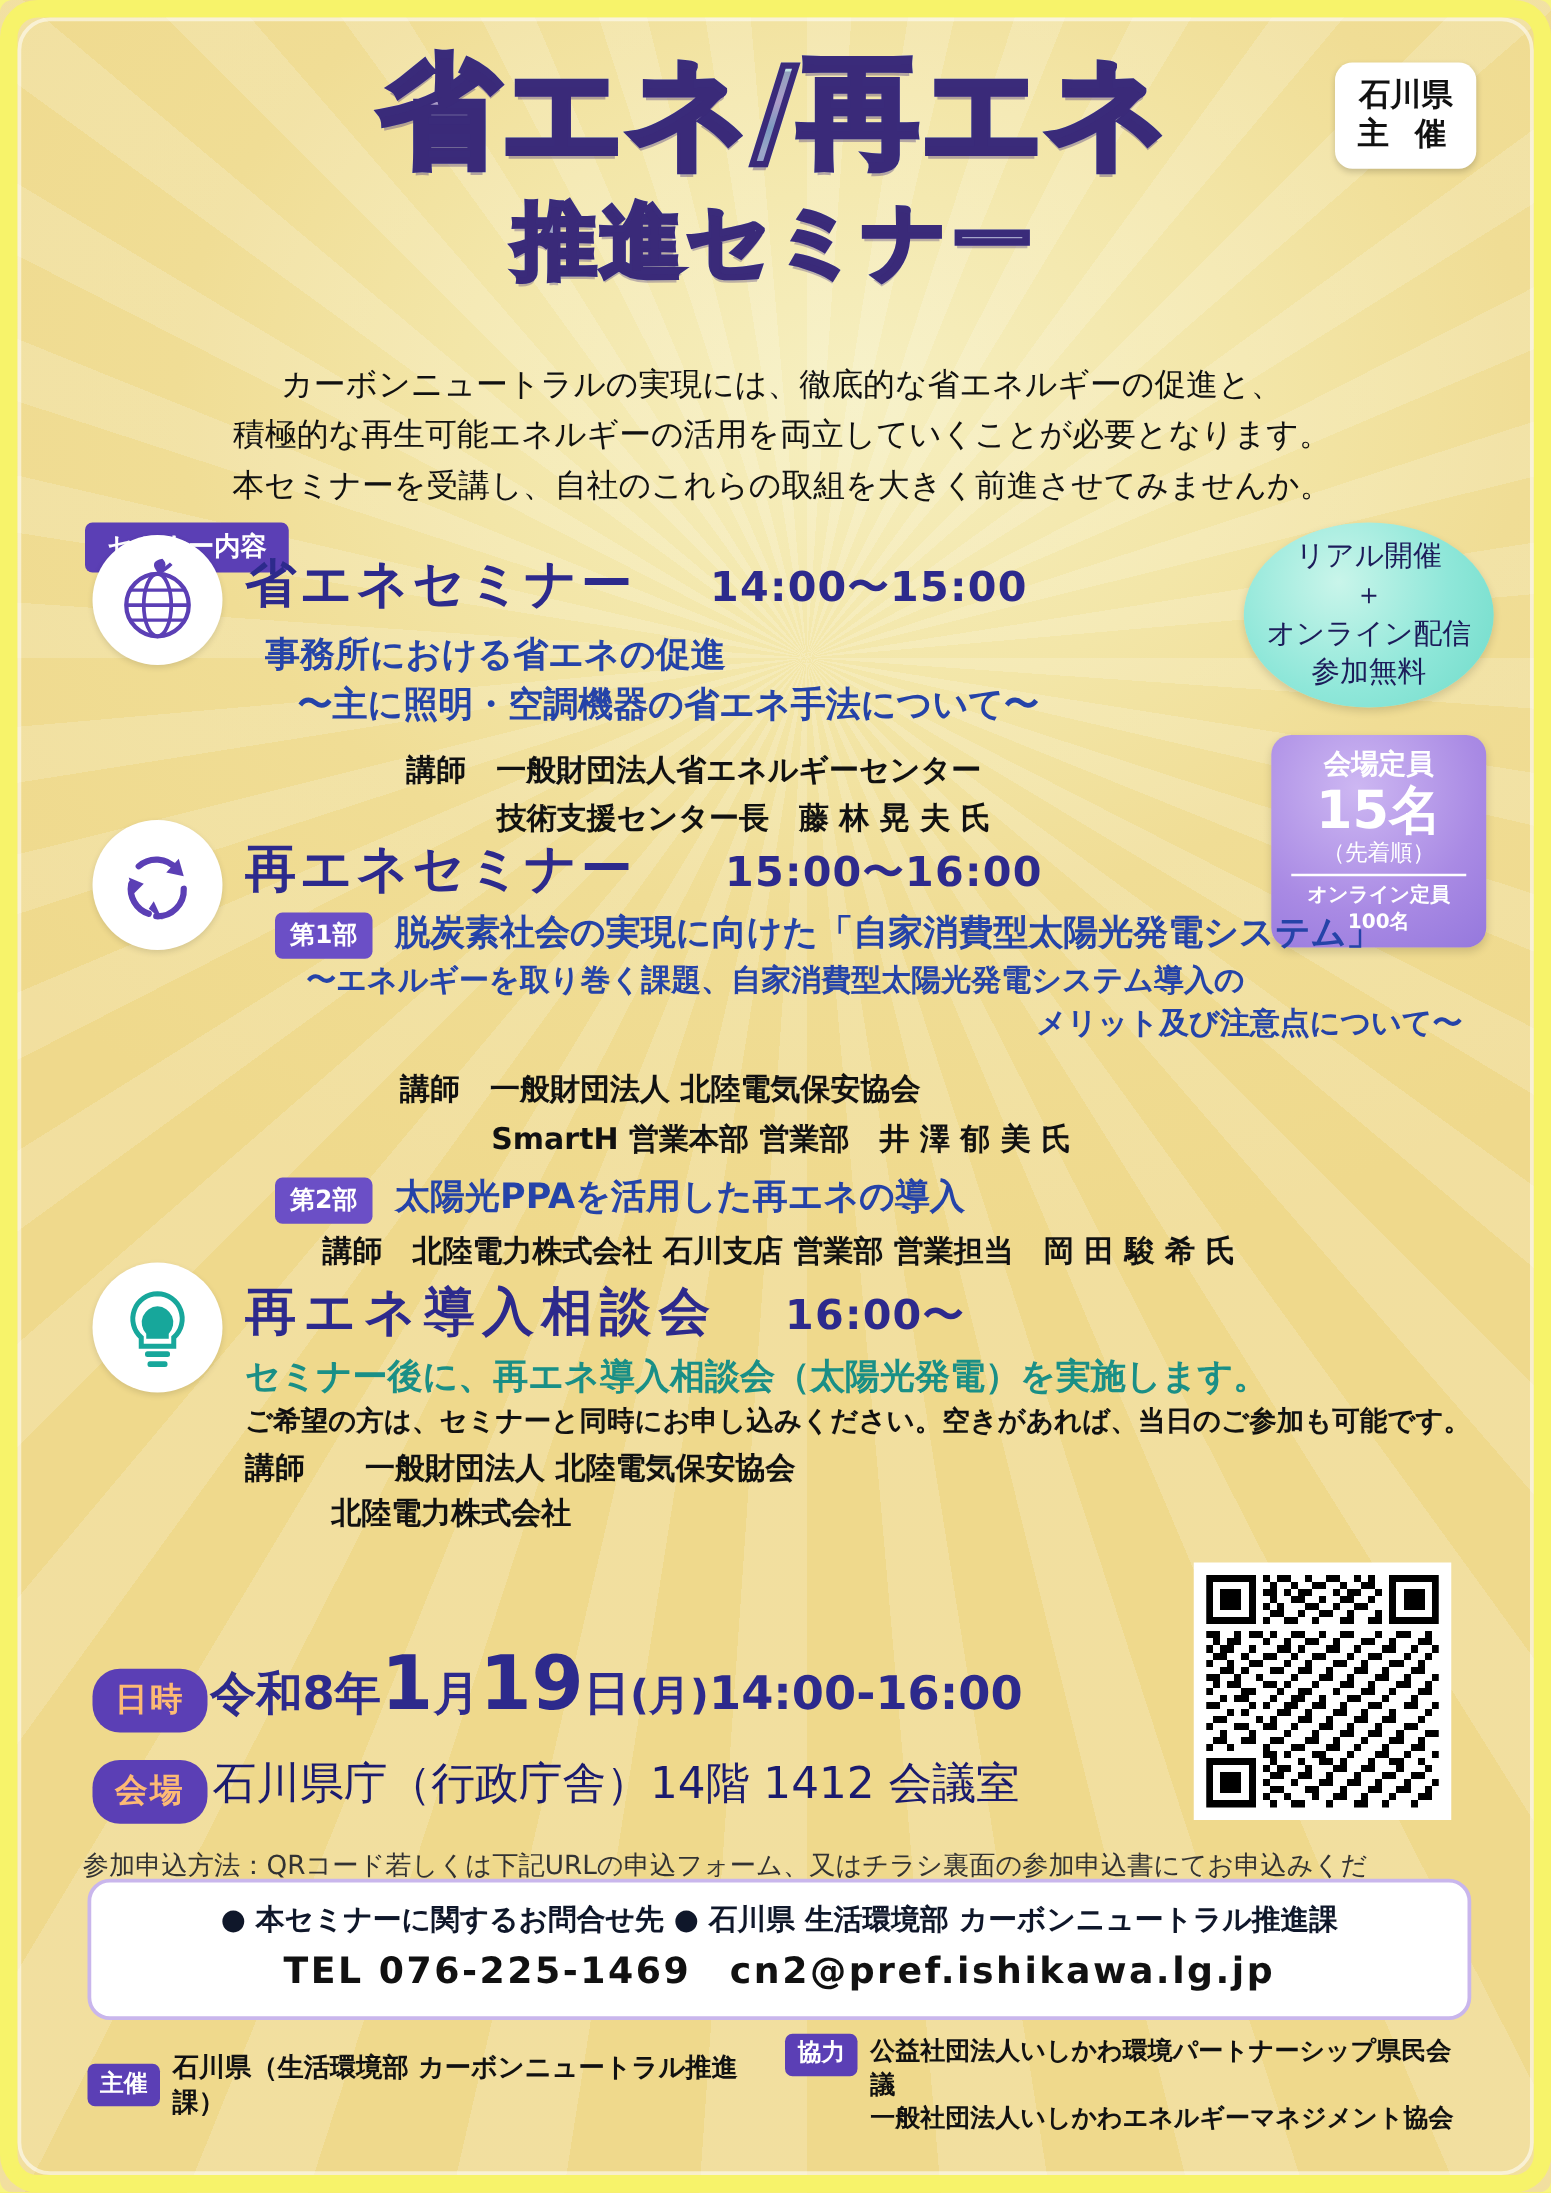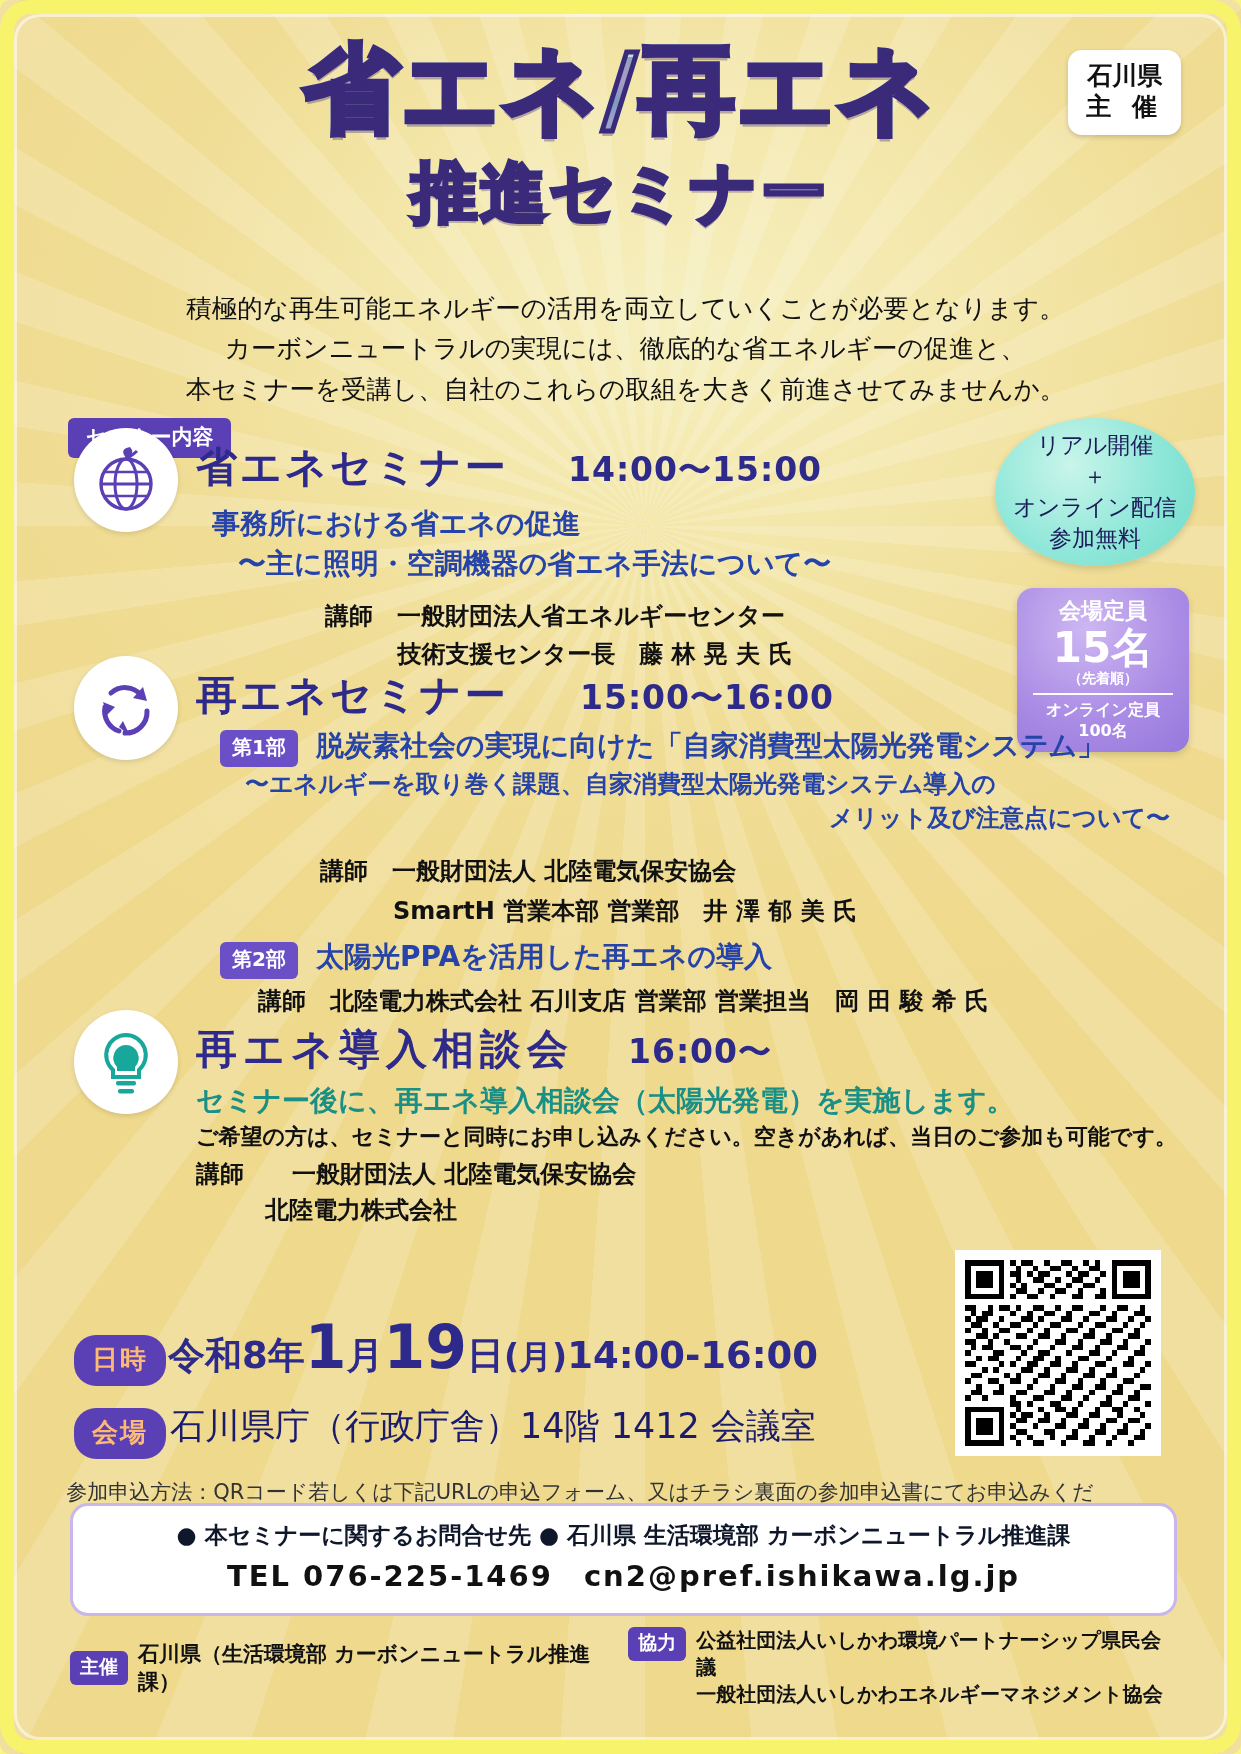--- a/index.html
+++ b/index.html
@@ -96,21 +96,21 @@
   }
   .cap-badge {
     position:absolute; right: 52px; top: 588px;
     width: 172px; border-radius: 16px;
     background: radial-gradient(circle at 40% 25%, #cdb7f2 0%, #a98ae4 60%, #9578dd 100%);
     text-align:center; color:#fff; padding: 8px 6px 10px;
     box-shadow: 0 3px 7px rgba(0,0,0,.14);
   }
   .cap-badge .t1 { font-size: 22px; font-weight:800; }
   .cap-badge .t2 { font-size: 42px; font-weight:900; line-height: 1.05; }
-  .cap-badge .t3 { font-size: 14px; font-weight:700; }
+  .cap-badge .t3 { font-size: 18px; font-weight:400; }
   .cap-badge .sep { border-top: 2px solid #fff; margin: 5px 10px; }
   .cap-badge .t4 { font-size: 16px; font-weight:700; }
   .cap-badge .t5 { font-size: 16px; font-weight:700; }
 
   
   .ic {
     position:absolute; width: 104px; height: 104px; border-radius:50%;
     background:#fff; display:flex; align-items:center; justify-content:center;
     box-shadow: 0 2px 5px rgba(0,0,0,.12);
   }
@@ -193,22 +193,22 @@
       <div class="title-main">省エネ/再エネ</div>
       <div class="title-sub">推進セミナー</div>
     </div>
 
     <div class="host-badge">
       <div>石川県</div>
       <div class="l2">主 催</div>
     </div>
 
     <div class="lead">
+      <div>カーボンニュートラルの実現には、徹底的な省エネルギーの促進と、</div>
       <div>積極的な再生可能エネルギーの活用を両立していくことが必要となります。</div>
-      <div>カーボンニュートラルの実現には、徹底的な省エネルギーの促進と、</div>
       <div>本セミナーを受講し、自社のこれらの取組を大きく前進させてみませんか。</div>
     </div>
 
     <div class="seminar-tag">セミナー内容</div>
 
     <div class="free-badge">
       <div>リアル開催</div>
       <div>＋</div>
       <div>オンライン配信</div>
       <div>参加無料</div>

